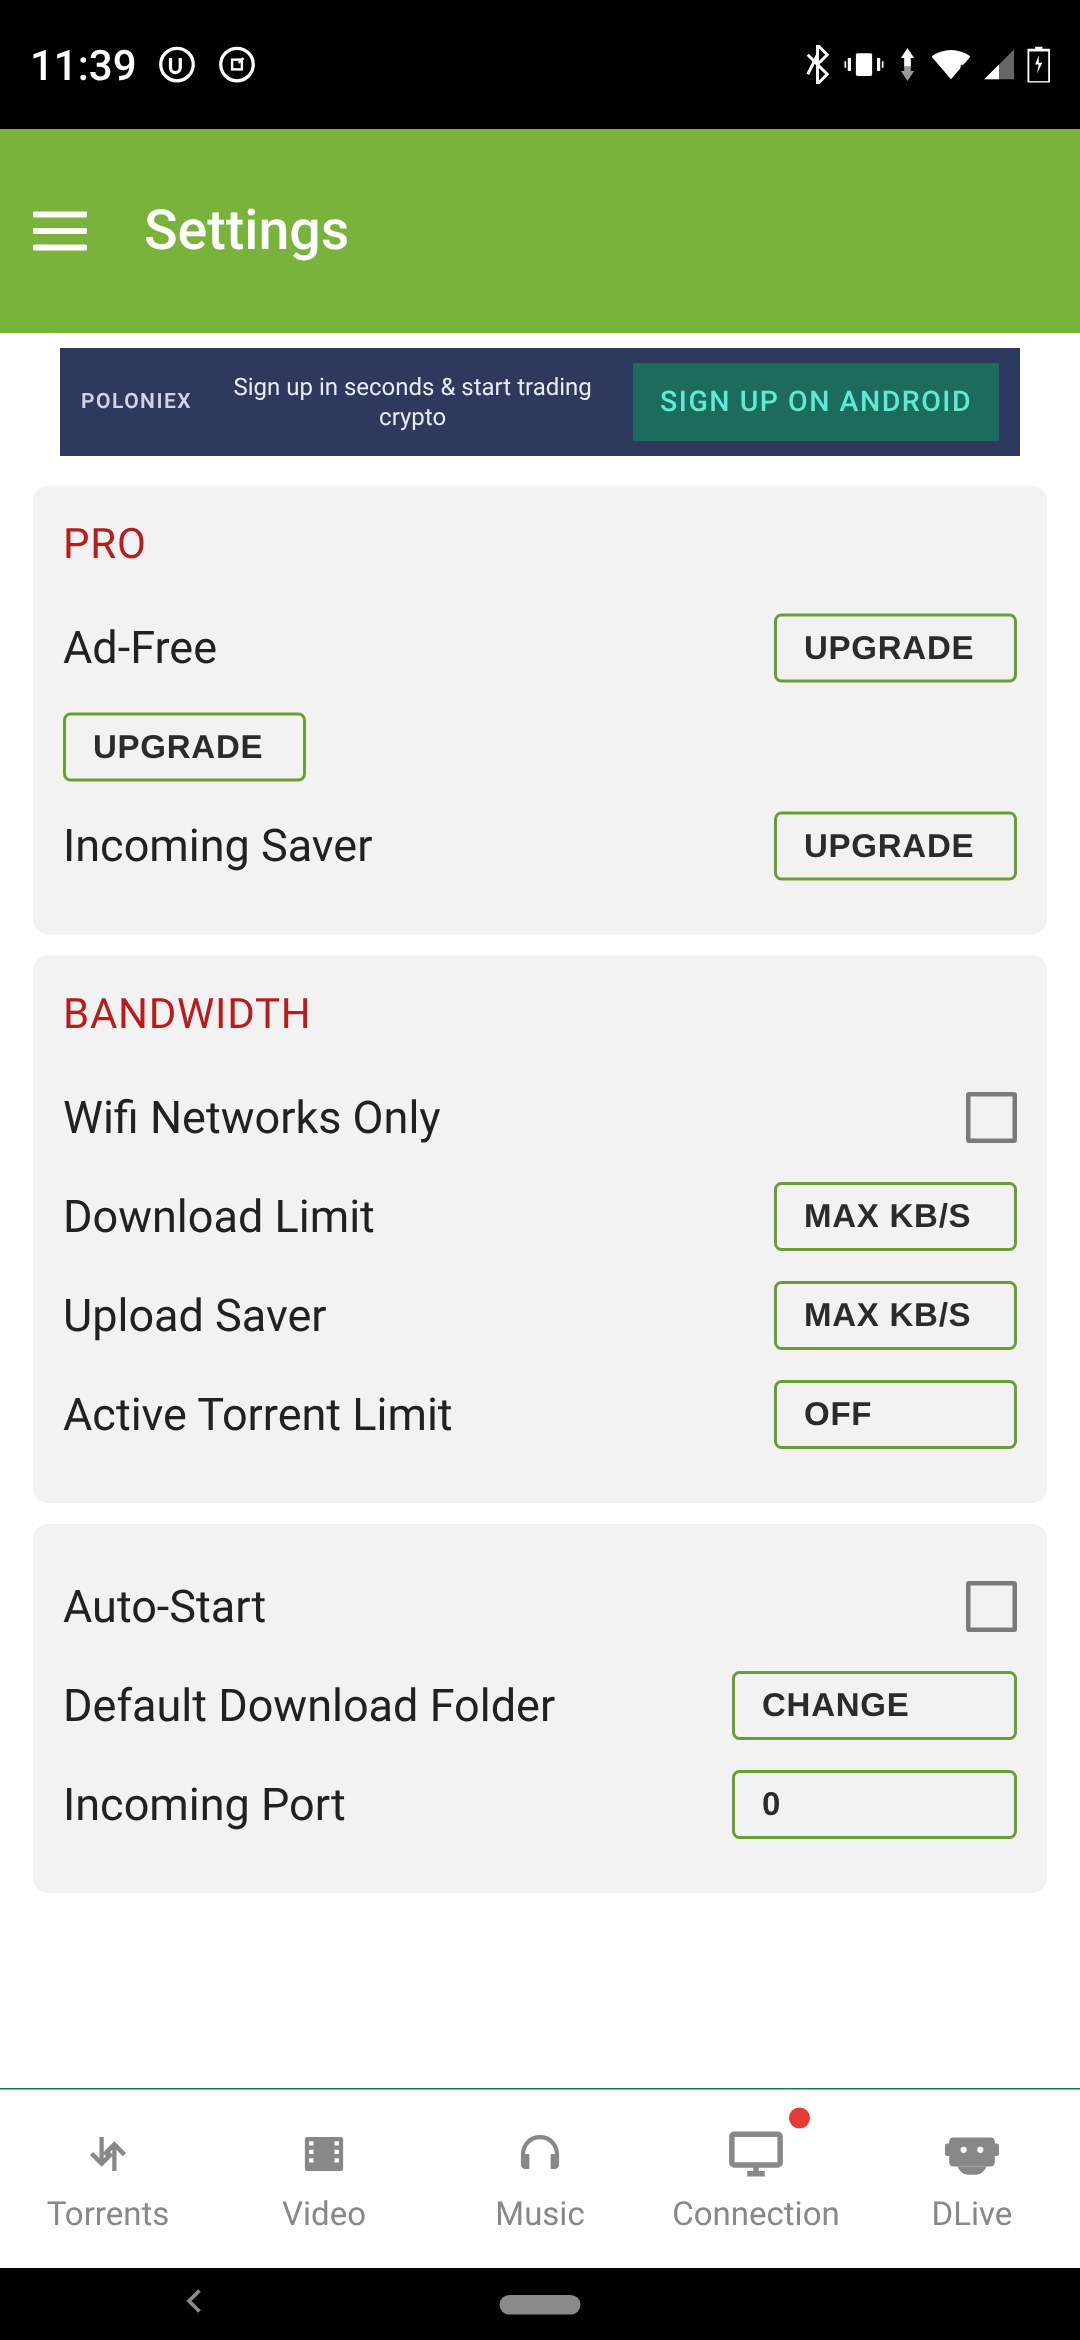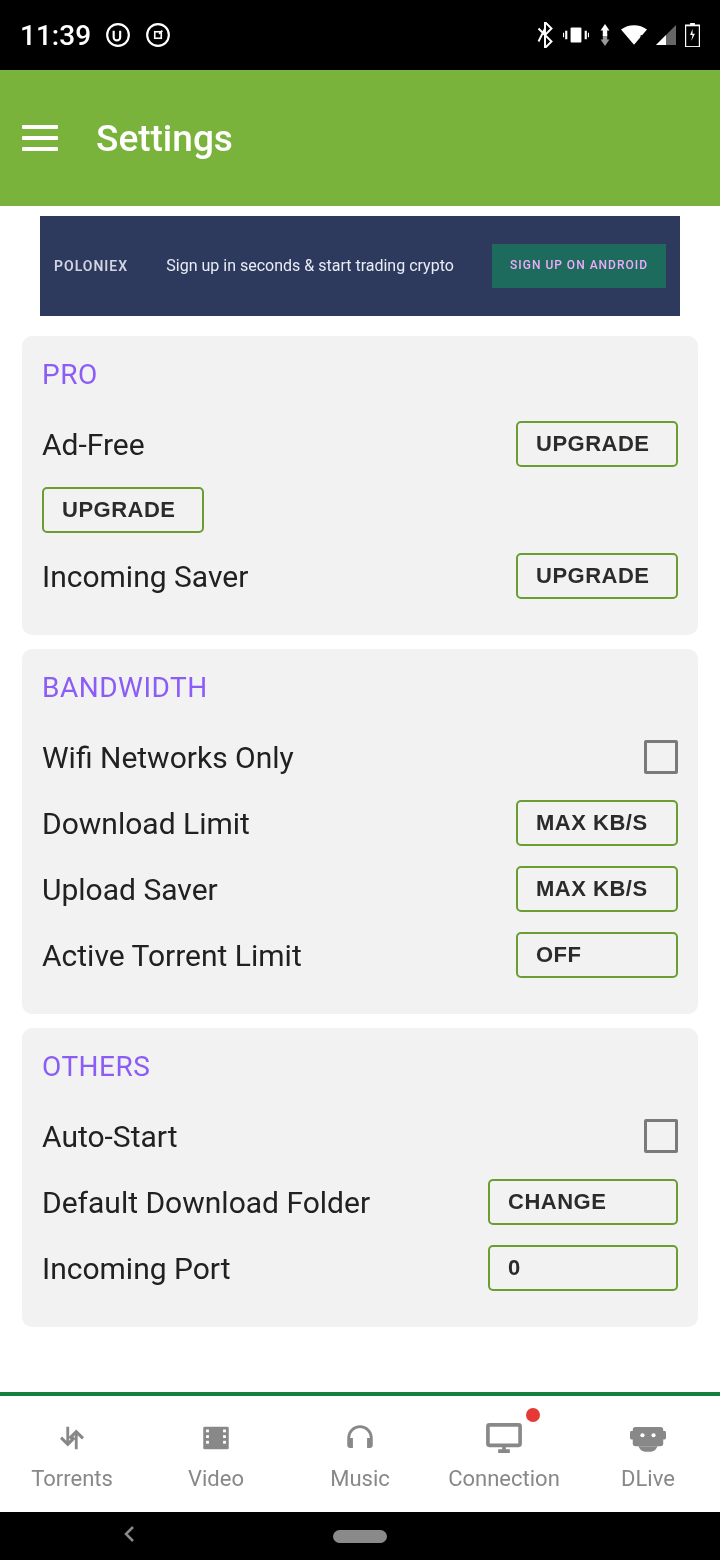--- a/index.html
+++ b/index.html
@@ -5,21 +5,21 @@
 * { margin: 0; padding: 0; box-sizing: border-box; }
 body {
   width: 720px;
   height: 1560px;
   font-family: Roboto, Arial, sans-serif;
   background: #000;
   overflow: hidden;
   position: relative;
 }
 .status-bar {
-  height: 70px;
+  height: 86px;
   background: #000;
   display: flex;
   justify-content: space-between;
   align-items: center;
   padding: 0 20px;
   color: #fff;
 }
 .status-left { display: flex; align-items: center; gap: 14px; }
 .status-right { display: flex; align-items: center; gap: 9px; }
 .status-time { font-size: 28px; font-weight: 500; }
@@ -36,47 +36,47 @@
 .hamburger span { height: 4px; background: #fff; border-radius: 1px; }
 .app-title { color: #fff; font-size: 37px; font-weight: 500; }
 .content {
   background: #fff;
   height: 1260px;
   overflow-y: auto;
   padding-bottom: 10px;
 }
 .ad-banner {
   margin: 10px 40px 20px;
-  height: 100px;
+  height: 72px;
   background: #2d3a5e;
   display: flex;
   align-items: center;
   padding: 0 14px;
   gap: 14px;
 }
 .ad-brand { color: #d0d5e0; font-size: 14px; font-weight: 600; letter-spacing: 1px; }
 .ad-text { color: #e8ecf4; font-size: 16px; text-align: center; flex: 1; line-height: 1.25; }
 .ad-cta {
   background: #1d6b5d;
-  color: #f0abfc;
-  font-size: 12px;
+  color: #5eead4;
+  font-size: 19px;
   font-weight: 500;
   padding: 14px 18px;
   text-align: center;
   letter-spacing: 1px;
   line-height: 1.3;
 }
 .section {
   background: #f2f2f2;
   margin: 14px 22px;
   border-radius: 10px;
   padding: 22px 20px 26px;
 }
 .section-header {
-  color: #8b5cf6;
+  color: #b91c1c;
   font-size: 28px;
   letter-spacing: 0.5px;
   margin-bottom: 20px;
 }
 .row {
   display: flex;
   align-items: center;
   justify-content: space-between;
   min-height: 66px;
 }
@@ -104,21 +104,21 @@
   cursor: pointer;
 }
 .bottom-nav {
   position: absolute;
   bottom: 48px;
   left: 0;
   right: 0;
   height: 120px;
   background: #fff;
   display: flex;
-  border-top: 4px solid #15803d;
+  border-top: 1px solid #15803d;
 }
 .nav-item {
   flex: 1;
   display: flex;
   flex-direction: column;
   align-items: center;
   justify-content: center;
   gap: 8px;
   color: #888;
   position: relative;
@@ -262,21 +262,20 @@
       <span class="row-label">Upload Saver</span>
       <button class="btn">MAX KB/S</button>
     </div>
     <div class="row">
       <span class="row-label">Active Torrent Limit</span>
       <button class="btn">OFF</button>
     </div>
   </div>
 
   <div class="section">
-    <div class="section-header">OTHERS</div>
     <div class="row">
       <span class="row-label">Auto-Start</span>
       <span class="checkbox"></span>
     </div>
     <div class="row">
       <span class="row-label">Default Download Folder</span>
       <button class="btn btn-wide">CHANGE</button>
     </div>
     <div class="row">
       <span class="row-label">Incoming Port</span>

